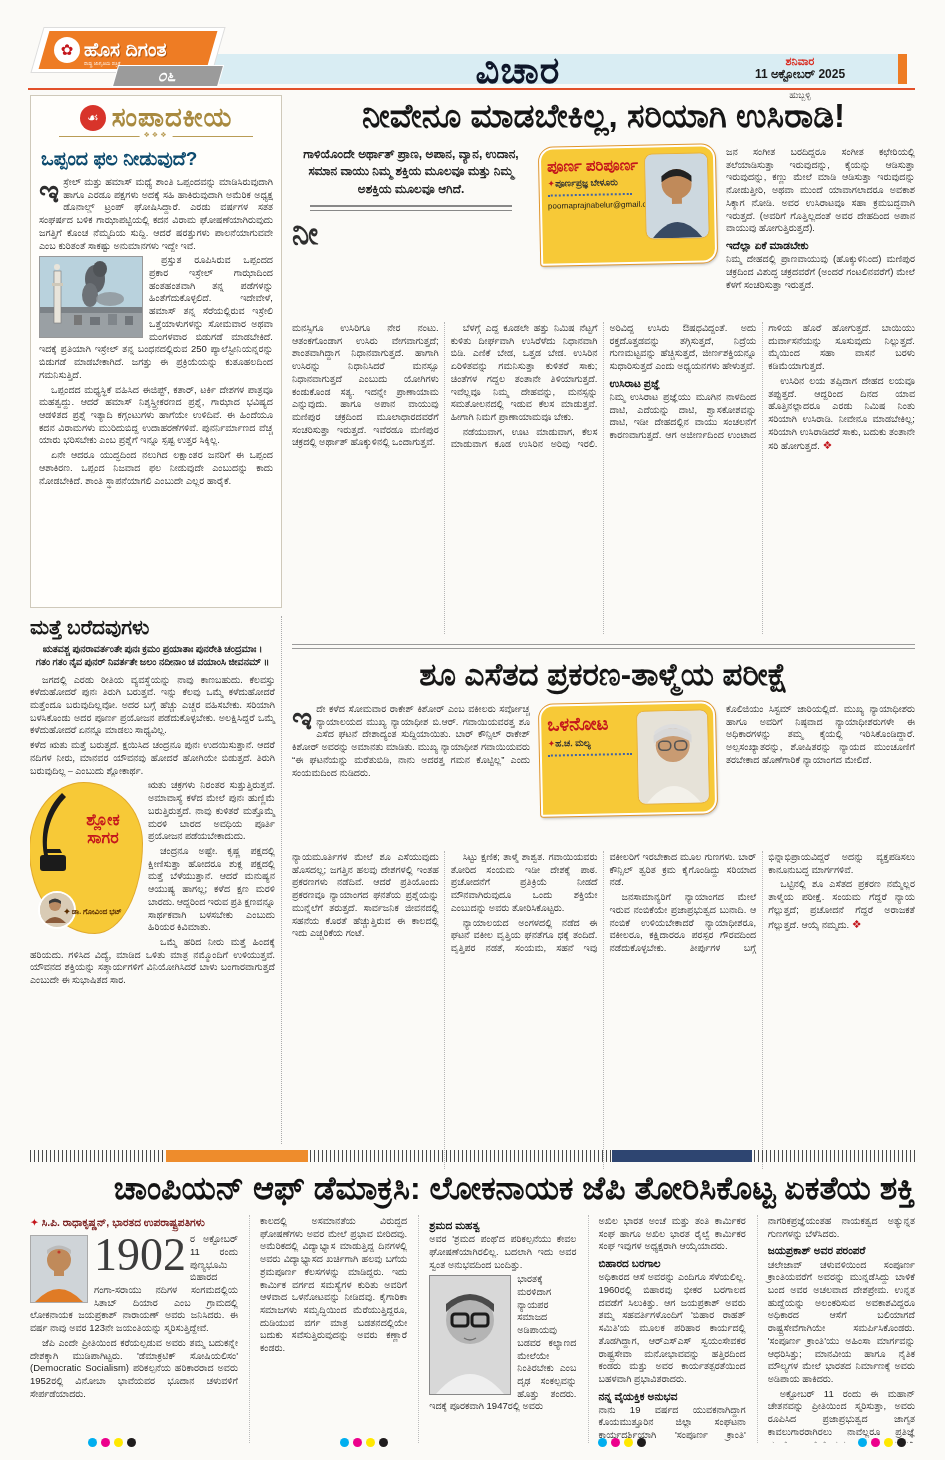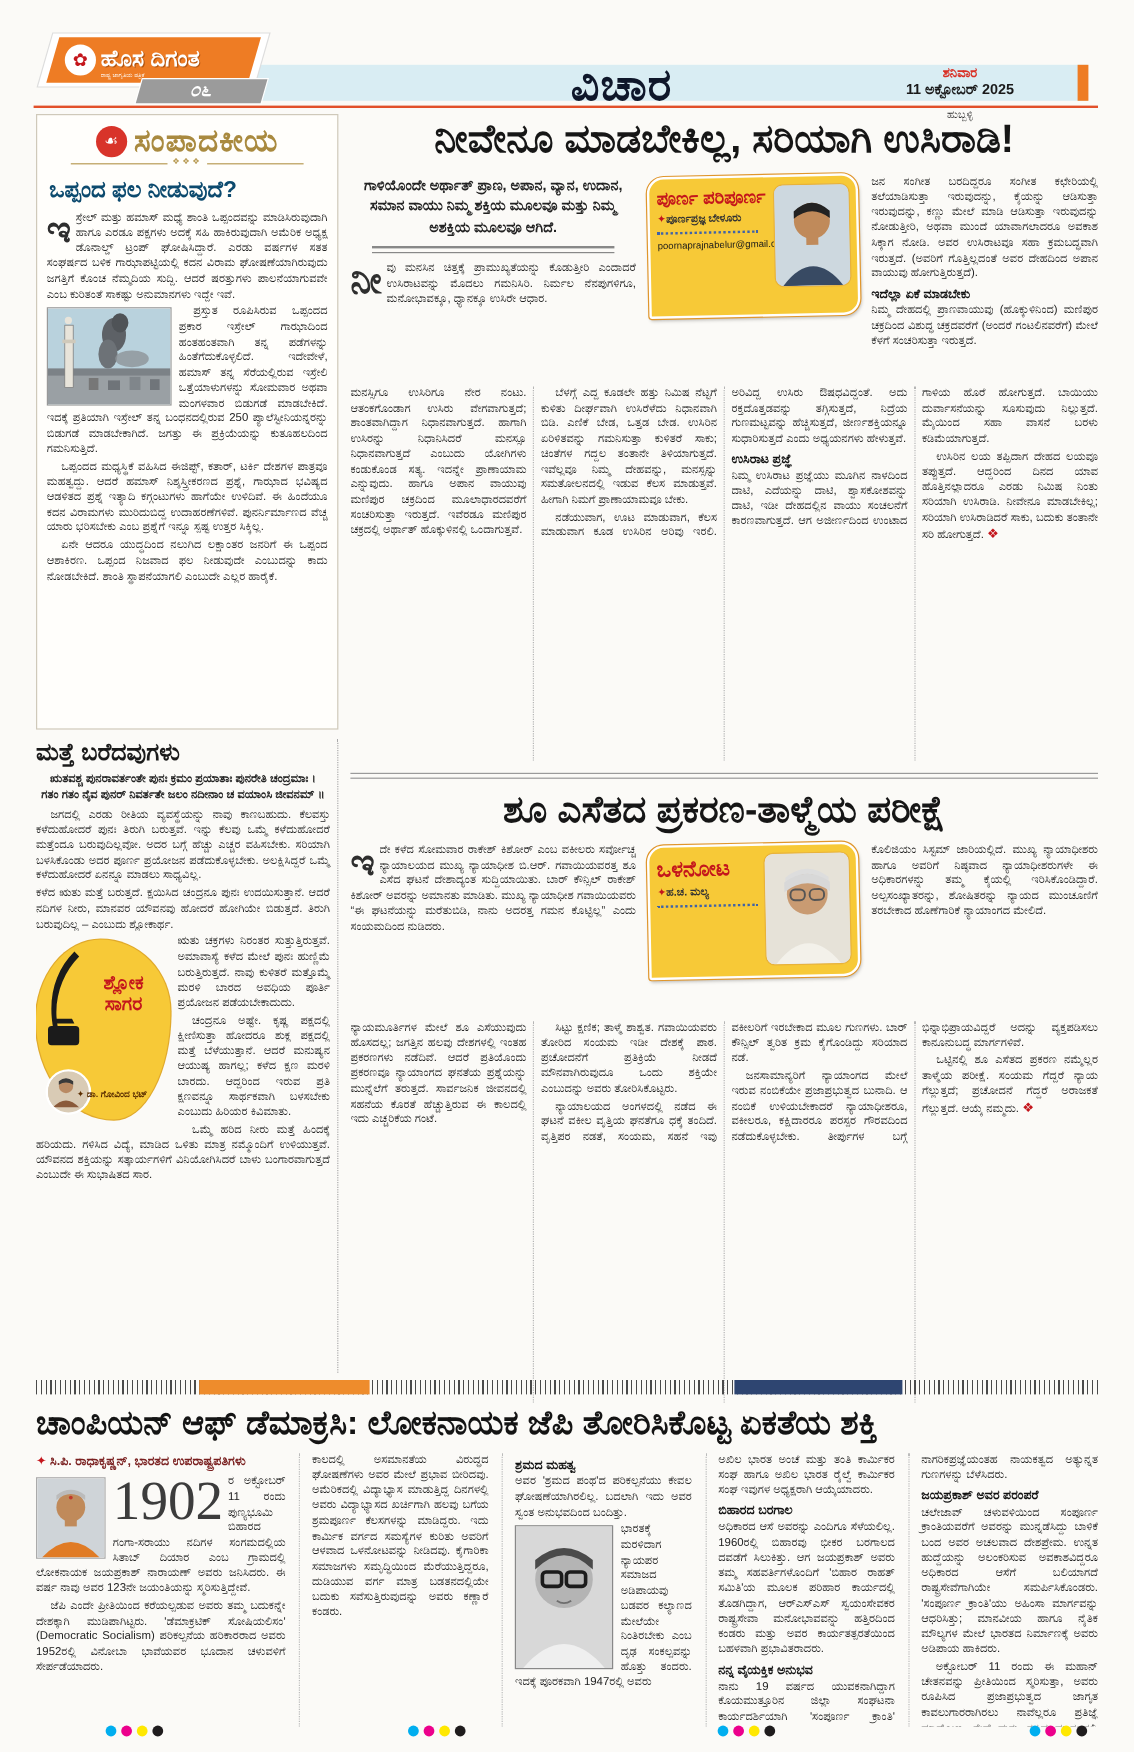--- a/index.html
+++ b/index.html
@@ -41,21 +41,21 @@
   .ed-head{display:flex;align-items:center;justify-content:center;gap:6px;}
   .ed-logo{width:26px;height:26px;border-radius:50%;background:#d8342a;color:#fff;display:flex;align-items:center;
        justify-content:center;font-size:13px;flex:0 0 auto;}
   .ed-title{font-size:26px;font-weight:bold;color:#a98a3f;letter-spacing:1px;}
   .ed-div{margin:3px 20px 5px 20px;border-top:1px solid #b99c55;position:relative;height:6px;}
   .ed-div span{position:absolute;left:50%;top:-6px;transform:translateX(-50%);background:#fffefb;
        padding:0 4px;color:#b99c55;font-size:7px;letter-spacing:2px;}
   .ed-headline{font-size:19px;font-weight:bold;color:#0c4a6e;margin:2px 0 6px 2px;}
   .ed-photo{float:left;width:102px;height:80px;margin:2px 6px 2px 0;border:1px solid #999;}
   .rail2{left:30px;top:616px;width:252px;height:528px;overflow:hidden;padding-right:6px;box-sizing:border-box;
-       border-right:1px dotted #aaa;}
+       border-right:1px dotted #aaa;font-family:Liberation Serif, serif;}
   .rail2-title{font-size:20px;font-weight:bold;color:#1a1a1a;margin:0 0 4px 0;}
   .shloka{font-size:9.5px;font-weight:bold;text-align:center;line-height:1.4;margin-bottom:4px;}
   .badge{float:left;width:112px;height:152px;margin:4px 6px 2px 0;position:relative;}
   .badge-blob{position:absolute;left:0;top:0;width:112px;height:150px;background:#f7c937;
        border-radius:48% 52% 42% 58%/45% 40% 60% 55%;box-shadow:0 0 0 1px #e0a92c;}
   .badge-title{position:absolute;right:8px;top:28px;width:62px;text-align:center;color:#c4161c;
        font-weight:bold;font-size:16px;line-height:1.1;}
   .badge-author{position:absolute;right:4px;bottom:18px;width:74px;font-size:7.5px;font-weight:bold;color:#5a2d00;}
   .badge-photo{position:absolute;left:8px;bottom:6px;width:34px;height:34px;border-radius:50%;
        background:#d9cbb5;border:2px solid #fff;overflow:hidden;}
@@ -84,21 +84,21 @@
   .card2{height:112px;}
   .card2 .card-title{font-size:18px;}
   .card2 .card-photo{width:70px;height:92px;background:#e8e4da;}
   .rowB2{height:318px;}
 
   
   .bottom{left:30px;top:1150px;width:885px;}
   .deco-bar{height:12px;position:relative;background:repeating-linear-gradient(90deg,#4a4a4a 0 1px,transparent 1px 4px);}
   .deco-orange{position:absolute;left:136px;top:0;width:142px;height:12px;background:#ee8c2c;}
   .deco-navy{position:absolute;left:582px;top:0;width:140px;height:12px;background:#2e4571;}
-  .a3-headline{font-size:28px;font-weight:bold;text-align:left;color:#141414;margin:8px 0 8px 0;}
+  .a3-headline{font-size:32px;font-weight:bold;text-align:right;color:#141414;margin:8px 0 8px 0;}
   .a3-cols{display:flex;gap:11px;height:228px;overflow:hidden;}
   .a3-col{flex:1 1 0;overflow:hidden;border-left:1px dotted #bbb;padding-left:10px;}
   .a3-col:first-child{border-left:none;padding-left:0;flex:0 0 208px;}
   .byline{font-size:10.5px;font-weight:bold;color:#7a2020;margin-bottom:4px;}
   .byline .star{color:#c4161c;}
   .vp-photo{float:left;width:56px;height:66px;margin:2px 6px 2px 0;border:1px solid #aaa;}
   .bigyear{float:left;font-size:46px;line-height:.85;color:#3c3c3c;margin:2px 4px 0 0;font-weight:500;
        font-family:"Liberation Serif","DejaVu Serif",serif;}
   .jp-photo{width:80px;height:118px;float:left;margin:2px 6px 0 0;border:1px solid #888;filter:grayscale(100%);}
 
@@ -196,21 +196,21 @@
 </div>
 
 <div class="abs main">
   <div class="a1-headline">ನೀವೇನೂ ಮಾಡಬೇಕಿಲ್ಲ, ಸರಿಯಾಗಿ ಉಸಿರಾಡಿ!</div>
 
   <div class="rowA">
     <div class="standcol">
       <div class="standfirst">ಗಾಳಿಯೊಂದೇ ಅರ್ಥಾತ್ ಪ್ರಾಣ, ಅಪಾನ, ವ್ಯಾನ, ಉದಾನ, ಸಮಾನ ವಾಯು ನಿಮ್ಮ ಶಕ್ತಿಯ ಮೂಲವೂ ಮತ್ತು ನಿಮ್ಮ ಅಶಕ್ತಿಯ ಮೂಲವೂ ಆಗಿದೆ.</div>
       <div class="standrule"></div>
       <div class="bodytext" style="height:64px;overflow:hidden;">
-        <p style="text-indent:0"><span class="dropcap">ನೀ</span><span>ವು ಮನಸಿನ ಚಿತ್ತಕ್ಕೆ ಪ್ರಾಮುಖ್ಯತೆಯನ್ನು ಕೊಡುತ್ತೀರಿ ಎಂದಾದರೆ ಉಸಿರಾಟವನ್ನು ಮೊದಲು ಗಮನಿಸಿರಿ. ನಿರ್ಮಲ ನೆನಪುಗಳಿಗೂ, ಮನೋಭಾವಕ್ಕೂ, ಧ್ಯಾನಕ್ಕೂ ಉಸಿರೇ ಆಧಾರ.</span></p>
+        <p style="text-indent:0"><span class="dropcap">ನೀ</span></p>
       </div>
     </div>
 
     <div class="card">
       <div class="card-title">ಪೂರ್ಣ ಪರಿಪೂರ್ಣ</div>
       <div class="card-author"><span class="star">✦</span><span>ಪೂರ್ಣಪ್ರಜ್ಞ ಬೇಳೂರು</span></div>
       <div class="card-dots"></div>
       <div class="card-email">poornaprajnabelur@gmail.com</div>
       <div class="card-photo">
         <svg width="62" height="84" viewBox="0 0 62 84">

